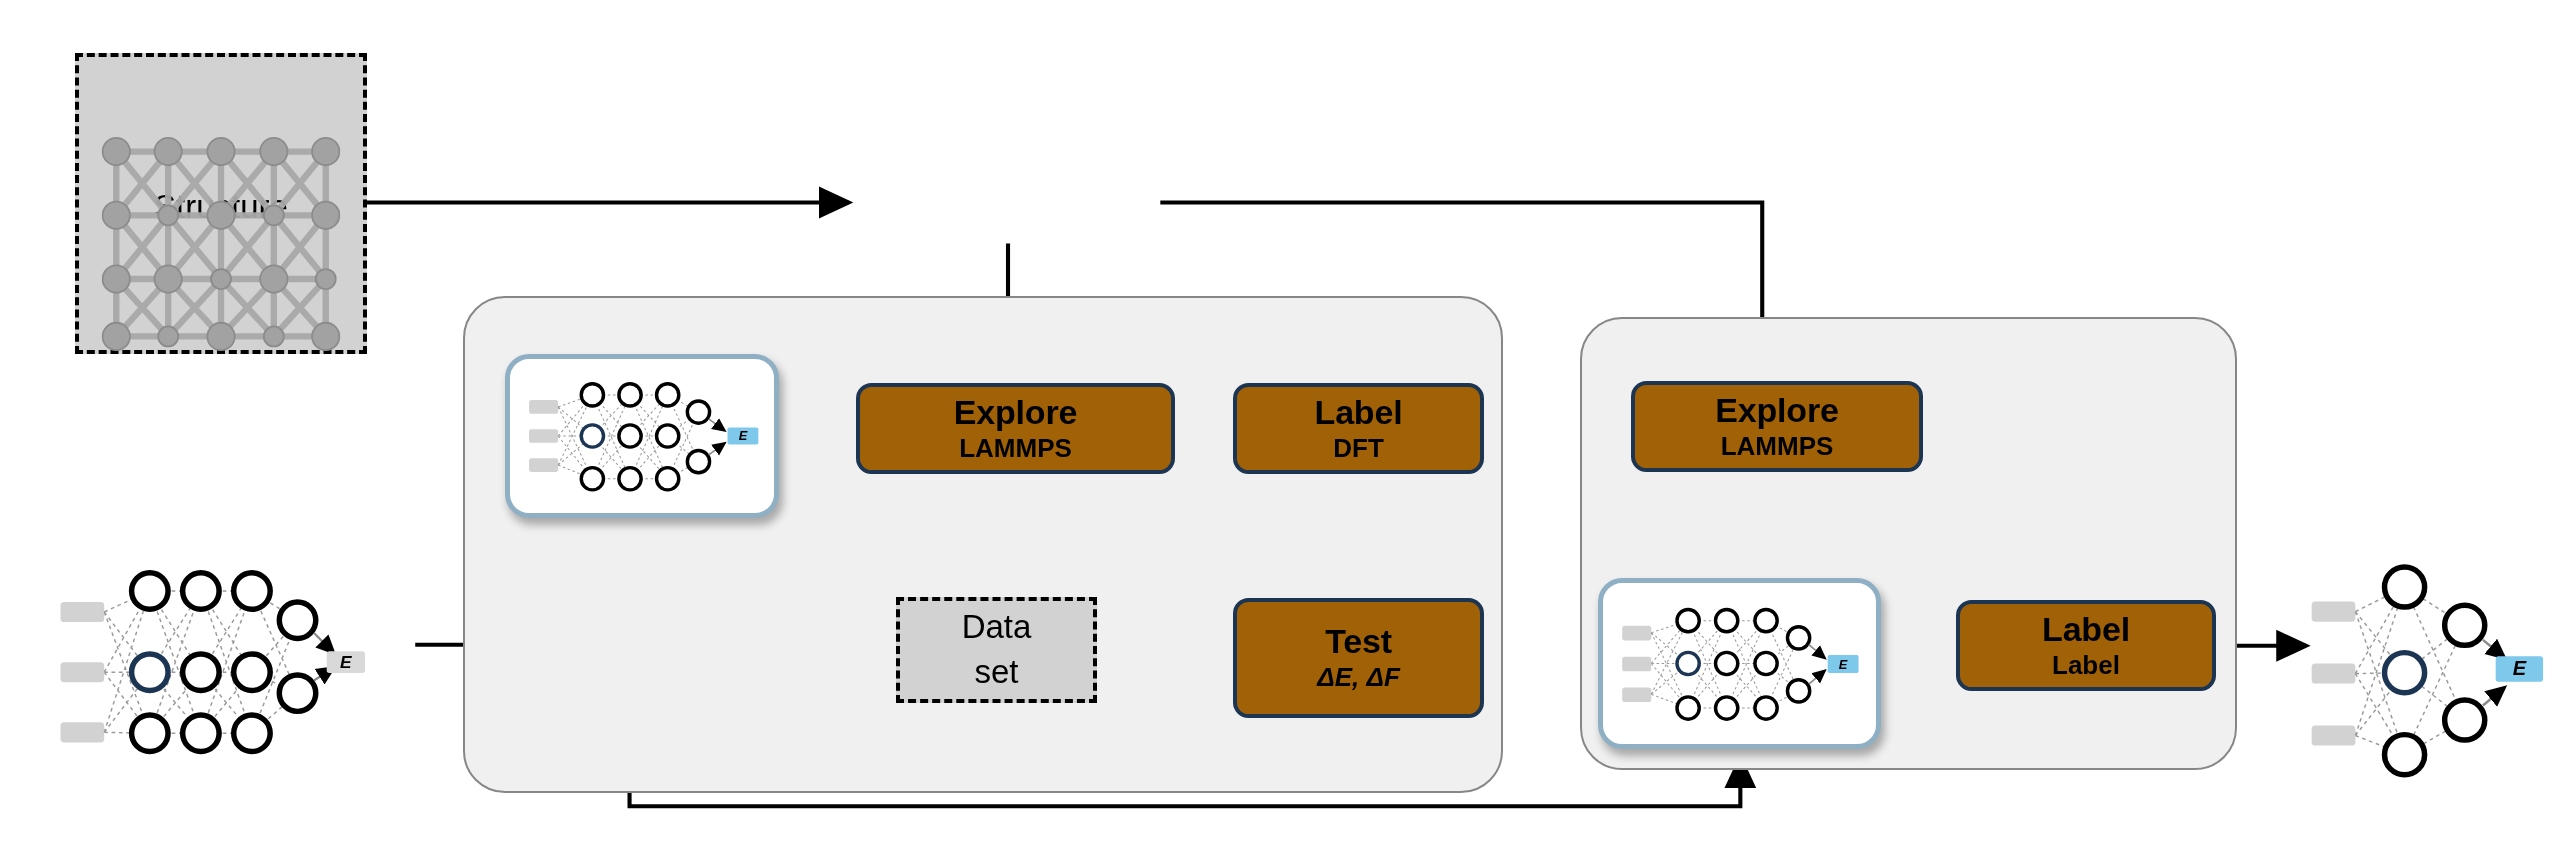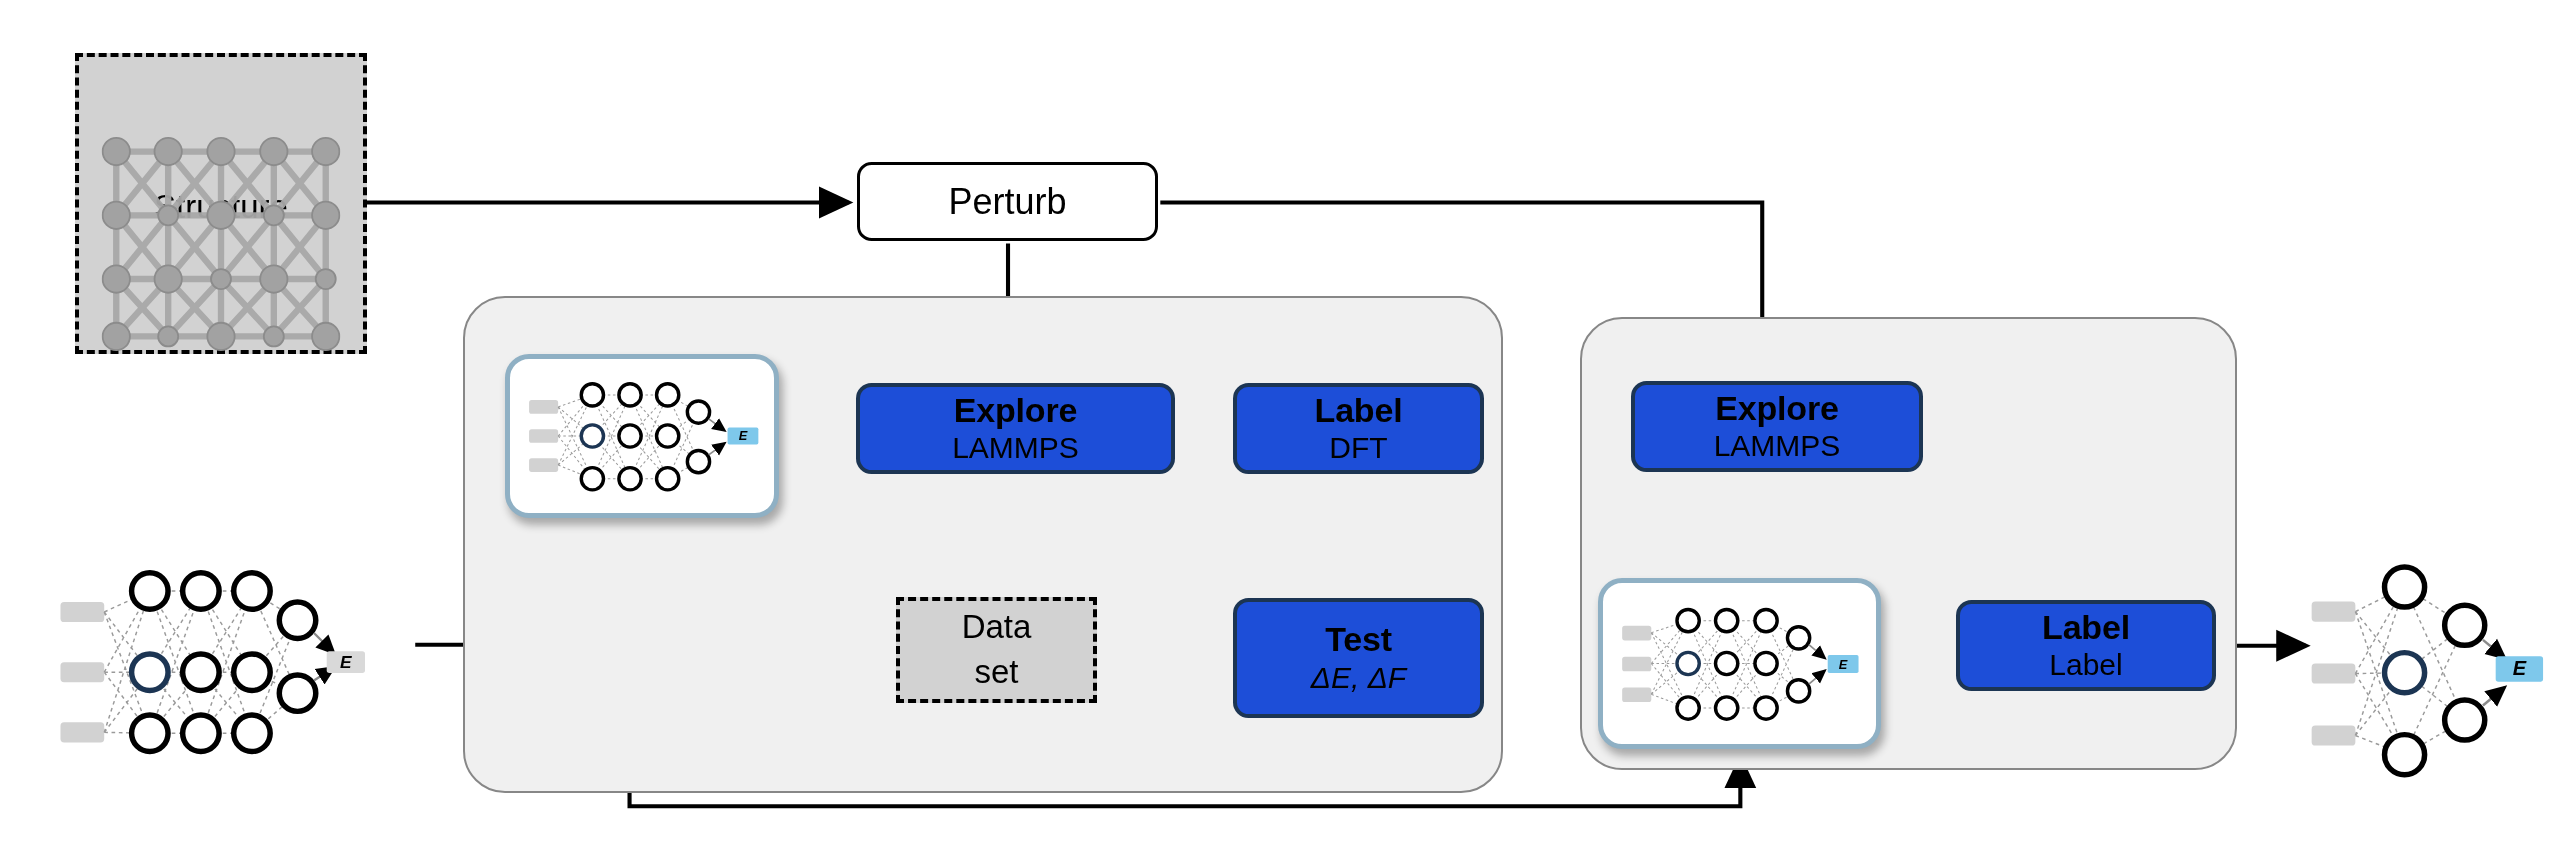--- a/index.html
+++ b/index.html
@@ -23,34 +23,34 @@
     background: #f0f0f0;
     border: 2.7px solid #878787;
     border-radius: 42px;
   }
   #group-left  { left: 463px;  top: 296px; width: 1040px; height: 497px; }
   #group-right { left: 1580px; top: 317px; width: 657px;  height: 453px; }
 
   
   .proc-box {
     position: absolute;
-    background: #1d4ed8;
+    background: #a16207;
     border: 4.6px solid #1c3553;
     border-radius: 15.5px;
     display: flex;
     flex-direction: column;
     align-items: center;
     justify-content: center;
   }
   .proc-title {
     font-size: 34px; font-weight: bold; color: #000; line-height: 1.12;
     letter-spacing: -0.2px;
   }
   .proc-sub {
-    font-size: 30px; font-weight: normal; color: #000; line-height: 1.2;
+    font-size: 26px; font-weight: bold; color: #000; line-height: 1.2;
     margin-top: 1.8px;
   }
   .proc-sub.italic { font-style: italic; }
 
   #box-explore-left { left: 856px;  top: 383px; width: 319px; height: 91px; }
   #box-label-left   { left: 1233px; top: 383px; width: 251px; height: 91px; }
   #box-test         { left: 1233px; top: 598px; width: 251px; height: 120px; }
   #box-explore-right{ left: 1631px; top: 381px; width: 292px; height: 91px; }
   #box-label-right  { left: 1956px; top: 600px; width: 260px; height: 91px; }
 
@@ -207,23 +207,20 @@
           <circle cx="246" cy="156" r="11"></circle>
         <circle cx="16" cy="219" r="15"></circle>
           <circle cx="73" cy="219" r="11"></circle>
           <circle cx="131" cy="219" r="15"></circle>
         <circle cx="189" cy="219" r="11"></circle>
           <circle cx="246" cy="219" r="15"></circle>
       </g>
     </svg>
   </div>
 
-  <div id="box-perturb">
-    <span class="perturb-label">Perturb</span>
-  </div>
 
   <div id="box-explore-left" class="proc-box">
     <span class="proc-title">Explore</span>
     <span class="proc-sub">LAMMPS</span>
   </div>
 
   <div id="box-label-left" class="proc-box">
     <span class="proc-title">Label</span>
     <span class="proc-sub">DFT</span>
   </div>

